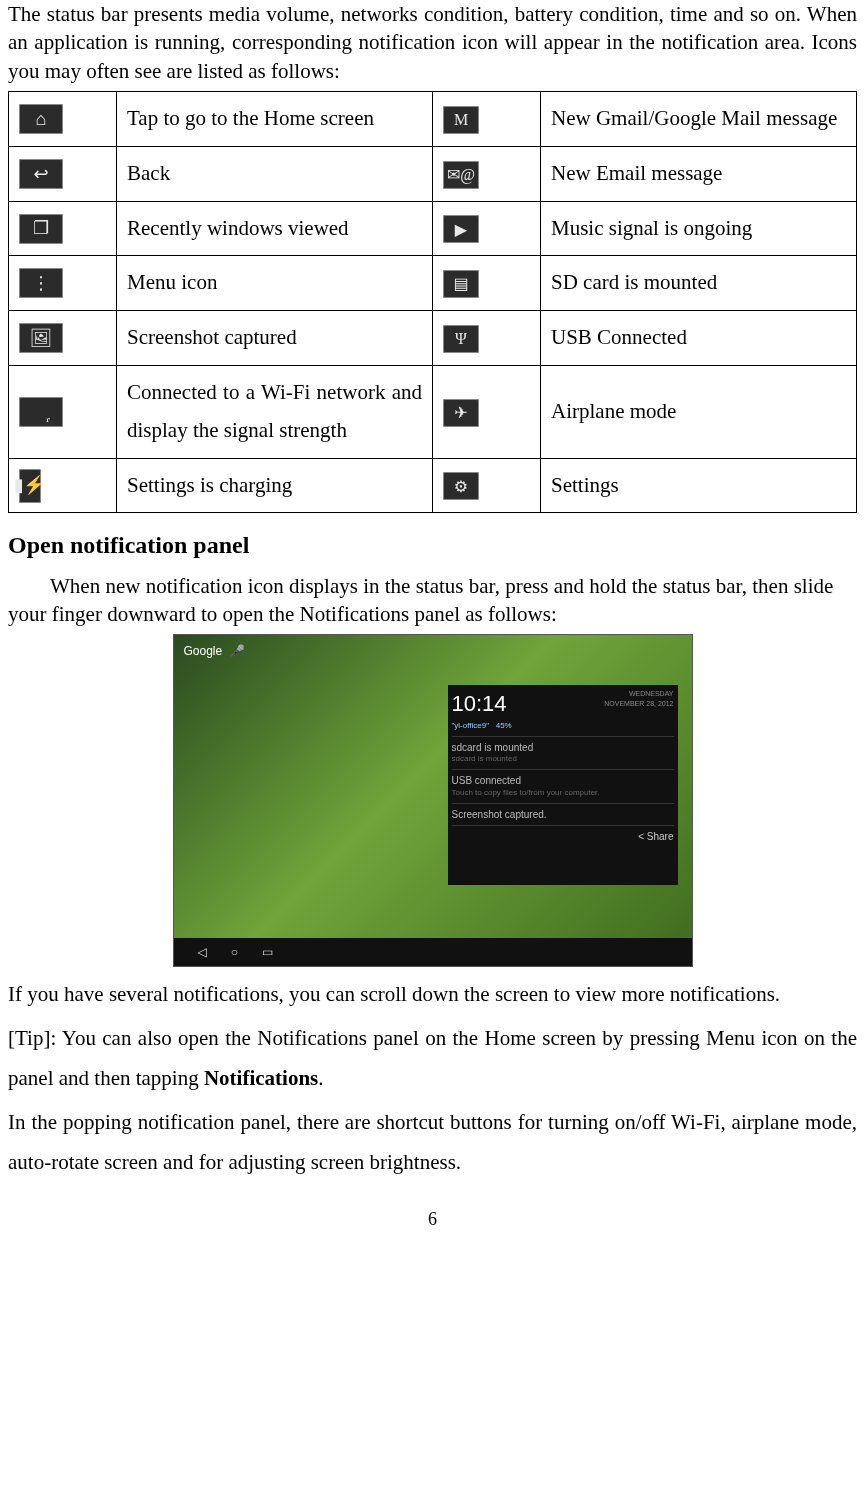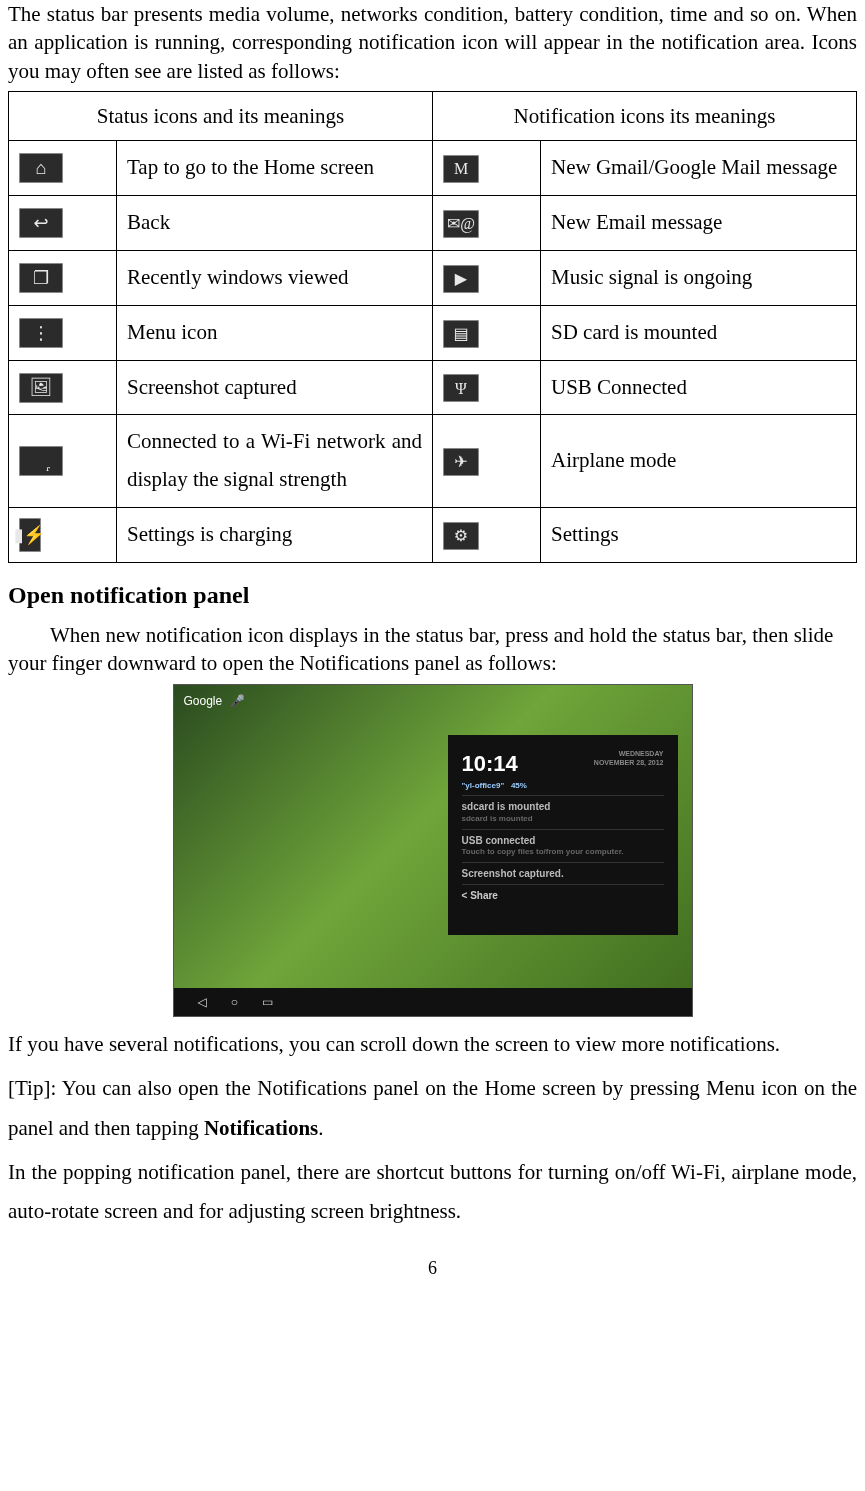--- a/index.html
+++ b/index.html
@@ -67,22 +67,21 @@
     border: 1px solid #555;
   }
   .figure .panel {
     position: absolute;
     right: 14px; top: 50px;
     width: 230px; height: 200px;
     background: #111;
     color: #bbb;
     font-family: sans-serif;
     font-size: 10px;
-    padding: 14px;
-    font-weight: bold;
+    padding: 4px;
   }
   .figure .panel .time { font-size: 22px; color: #fff; }
   .figure .panel .row { border-top: 1px solid #333; padding: 4px 0; }
   .figure .navbar {
     position: absolute;
     left: 0; right: 0; bottom: 0;
     height: 28px;
     background: #111;
     display: flex;
     gap: 24px;
@@ -105,24 +104,20 @@
 <p class="intro">The status bar presents media volume, networks condition, battery condition, time and so on. When an application is running, corresponding notification icon will appear in the notification area. Icons you may often see are listed as follows:</p>
 
 <table class="icons">
   <colgroup>
     <col class="iconcol">
       <col class="desccol">
     <col class="iconcol">
       <col class="desccol">
   </colgroup>
   <tbody>
-      <tr>
-    <th colspan="2">Status icons and its meanings</th>
-    <th colspan="2">Notification icons its meanings</th>
-  </tr>
 
   <tr>
     <td class="iconcell"><span class="iconbox">⌂</span></td>
     <td class="desc">Tap to go to the Home screen</td>
     <td class="iconcell"><span class="iconbox small">M</span></td>
     <td class="desc justify">New Gmail/Google Mail message</td>
   </tr>
   <tr>
     <td class="iconcell"><span class="iconbox">↩</span></td>
     <td class="desc">Back</td>
@@ -185,21 +180,21 @@
       <div>sdcard is mounted</div>
       <div style="color:#666;font-size:8px">sdcard is mounted</div>
     </div>
     <div class="row">
       <div>USB connected</div>
       <div style="color:#666;font-size:8px">Touch to copy files to/from your computer.</div>
     </div>
     <div class="row">
       <div>Screenshot captured.</div>
     </div>
-    <div class="row" style="text-align:left;color:#ccc">
+    <div class="row" style="text-align:right;color:#ccc">
       &lt; <span>Share</span>
     </div>
   </div>
   <div class="navbar">
     <span>◁</span>
     <span>○</span>
     <span>▭</span>
   </div>
 </div>
 

